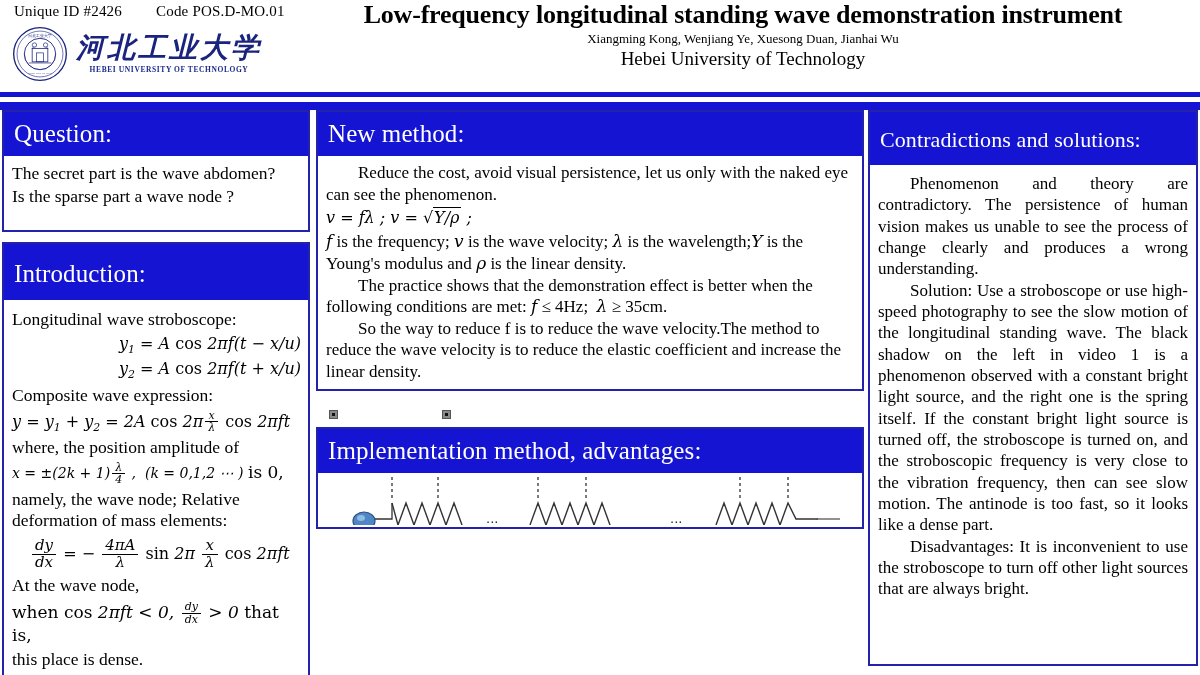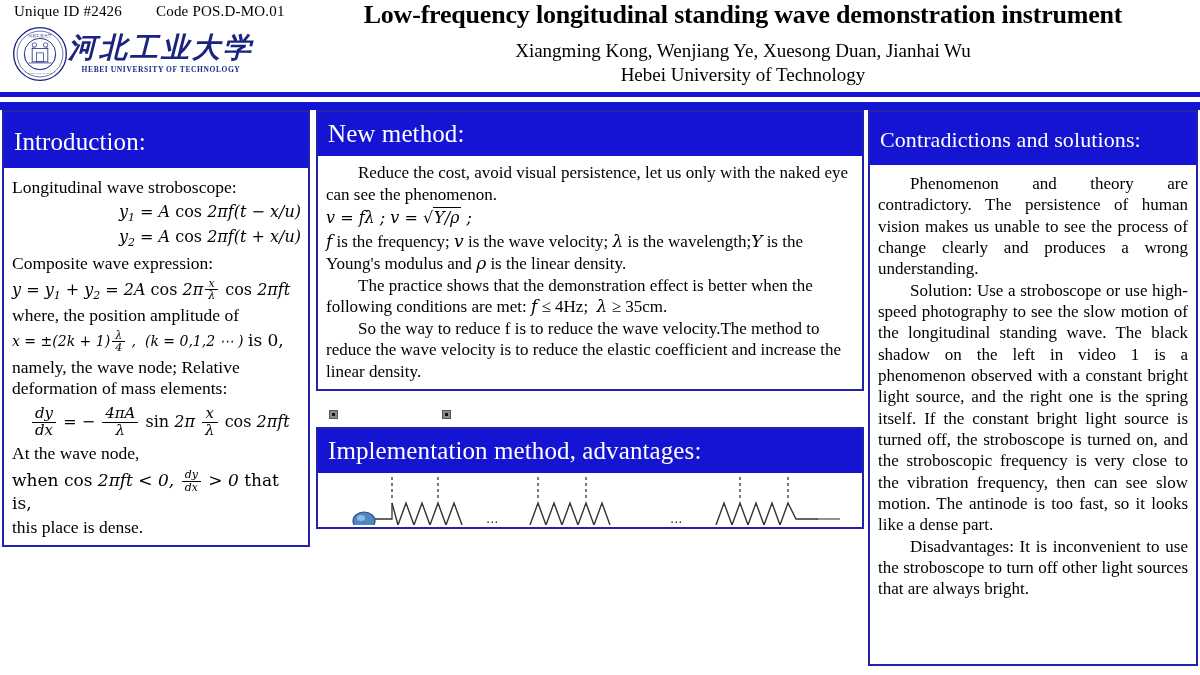--- a/index.html
+++ b/index.html
@@ -31,20 +31,21 @@
     white-space: nowrap;
   }
   .hdr-meta .code { margin-left: 34px; }
 
   .logo-wrap {
     position: absolute;
     top: 26px;
     left: 12px;
     display: flex;
     align-items: center;
+    gap: 8px;
   }
   .seal {
     width: 56px;
     height: 56px;
     flex: 0 0 auto;
   }
   .logo-text-block {
     display: flex;
     flex-direction: column;
     align-items: center;
@@ -75,23 +76,23 @@
     text-align: center;
   }
   .poster-title {
     font-size: 26px;
     font-weight: bold;
     letter-spacing: -0.2px;
     line-height: 1.12;
     white-space: nowrap;
   }
   .poster-authors {
-    font-size: 19px;
+    font-size: 13px;
     line-height: 1.25;
-    margin-top: 10px;
+    margin-top: 2px;
   }
   .poster-affil {
     font-size: 19px;
     line-height: 1.25;
   }
 
   
   .rule-thin {
     height: 5px;
     background: #1414d2;
@@ -261,20 +262,27 @@
 </div>
 
 <div class="rule-thin"></div>
 <div class="rule-gap"></div>
 <div class="rule-thick"></div>
 
 <div id="poster-body">
 
   <div class="col" id="col-left">
 
+    <div class="panel" id="panel-question">
+      <div class="panel-head">Question:</div>
+      <div class="panel-body">
+        <p>The secret part is the wave abdomen?</p>
+        <p>Is the sparse part a wave node ?</p>
+      </div>
+    </div>
 
     <div class="panel" id="panel-introduction">
       <div class="panel-head tall">Introduction:</div>
       <div class="panel-body">
         <p>Longitudinal wave stroboscope:</p>
 
         <div class="mathline left-ind">
           <i class="v">y</i><sub>1</sub> <span class="up">=</span> <i class="v">A</i> <span class="up">cos</span> 2<i class="v">πf</i>(<i class="v">t</i> − <i class="v">x</i>/<i class="v">u</i>)
         </div>
         <div class="mathline left-ind">

